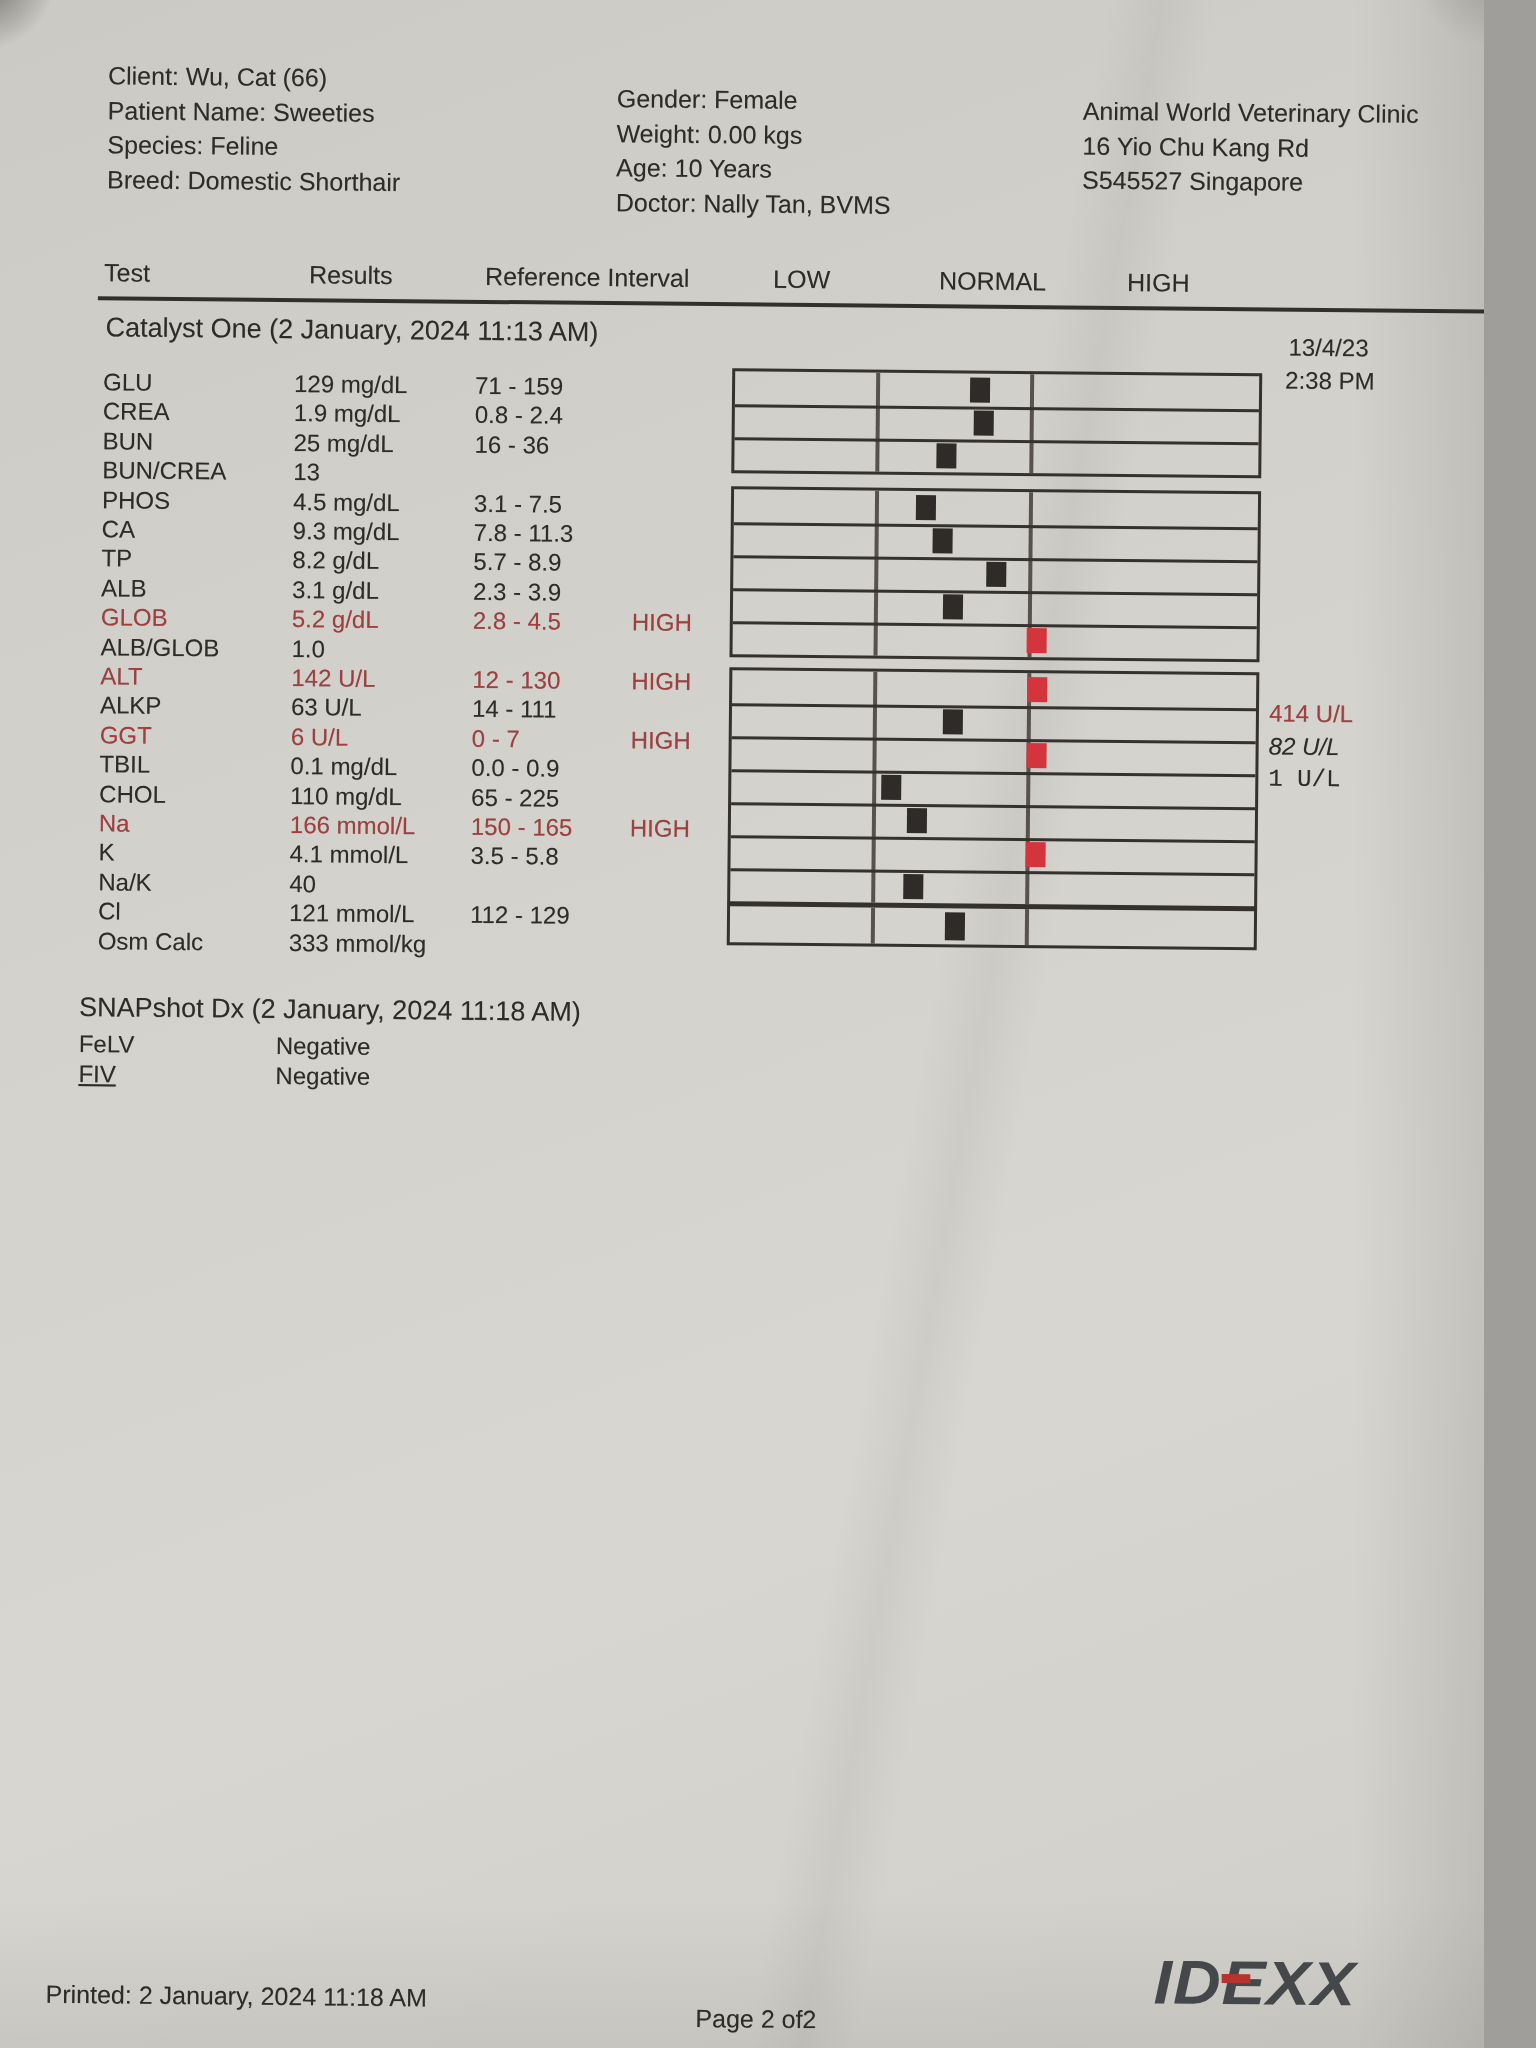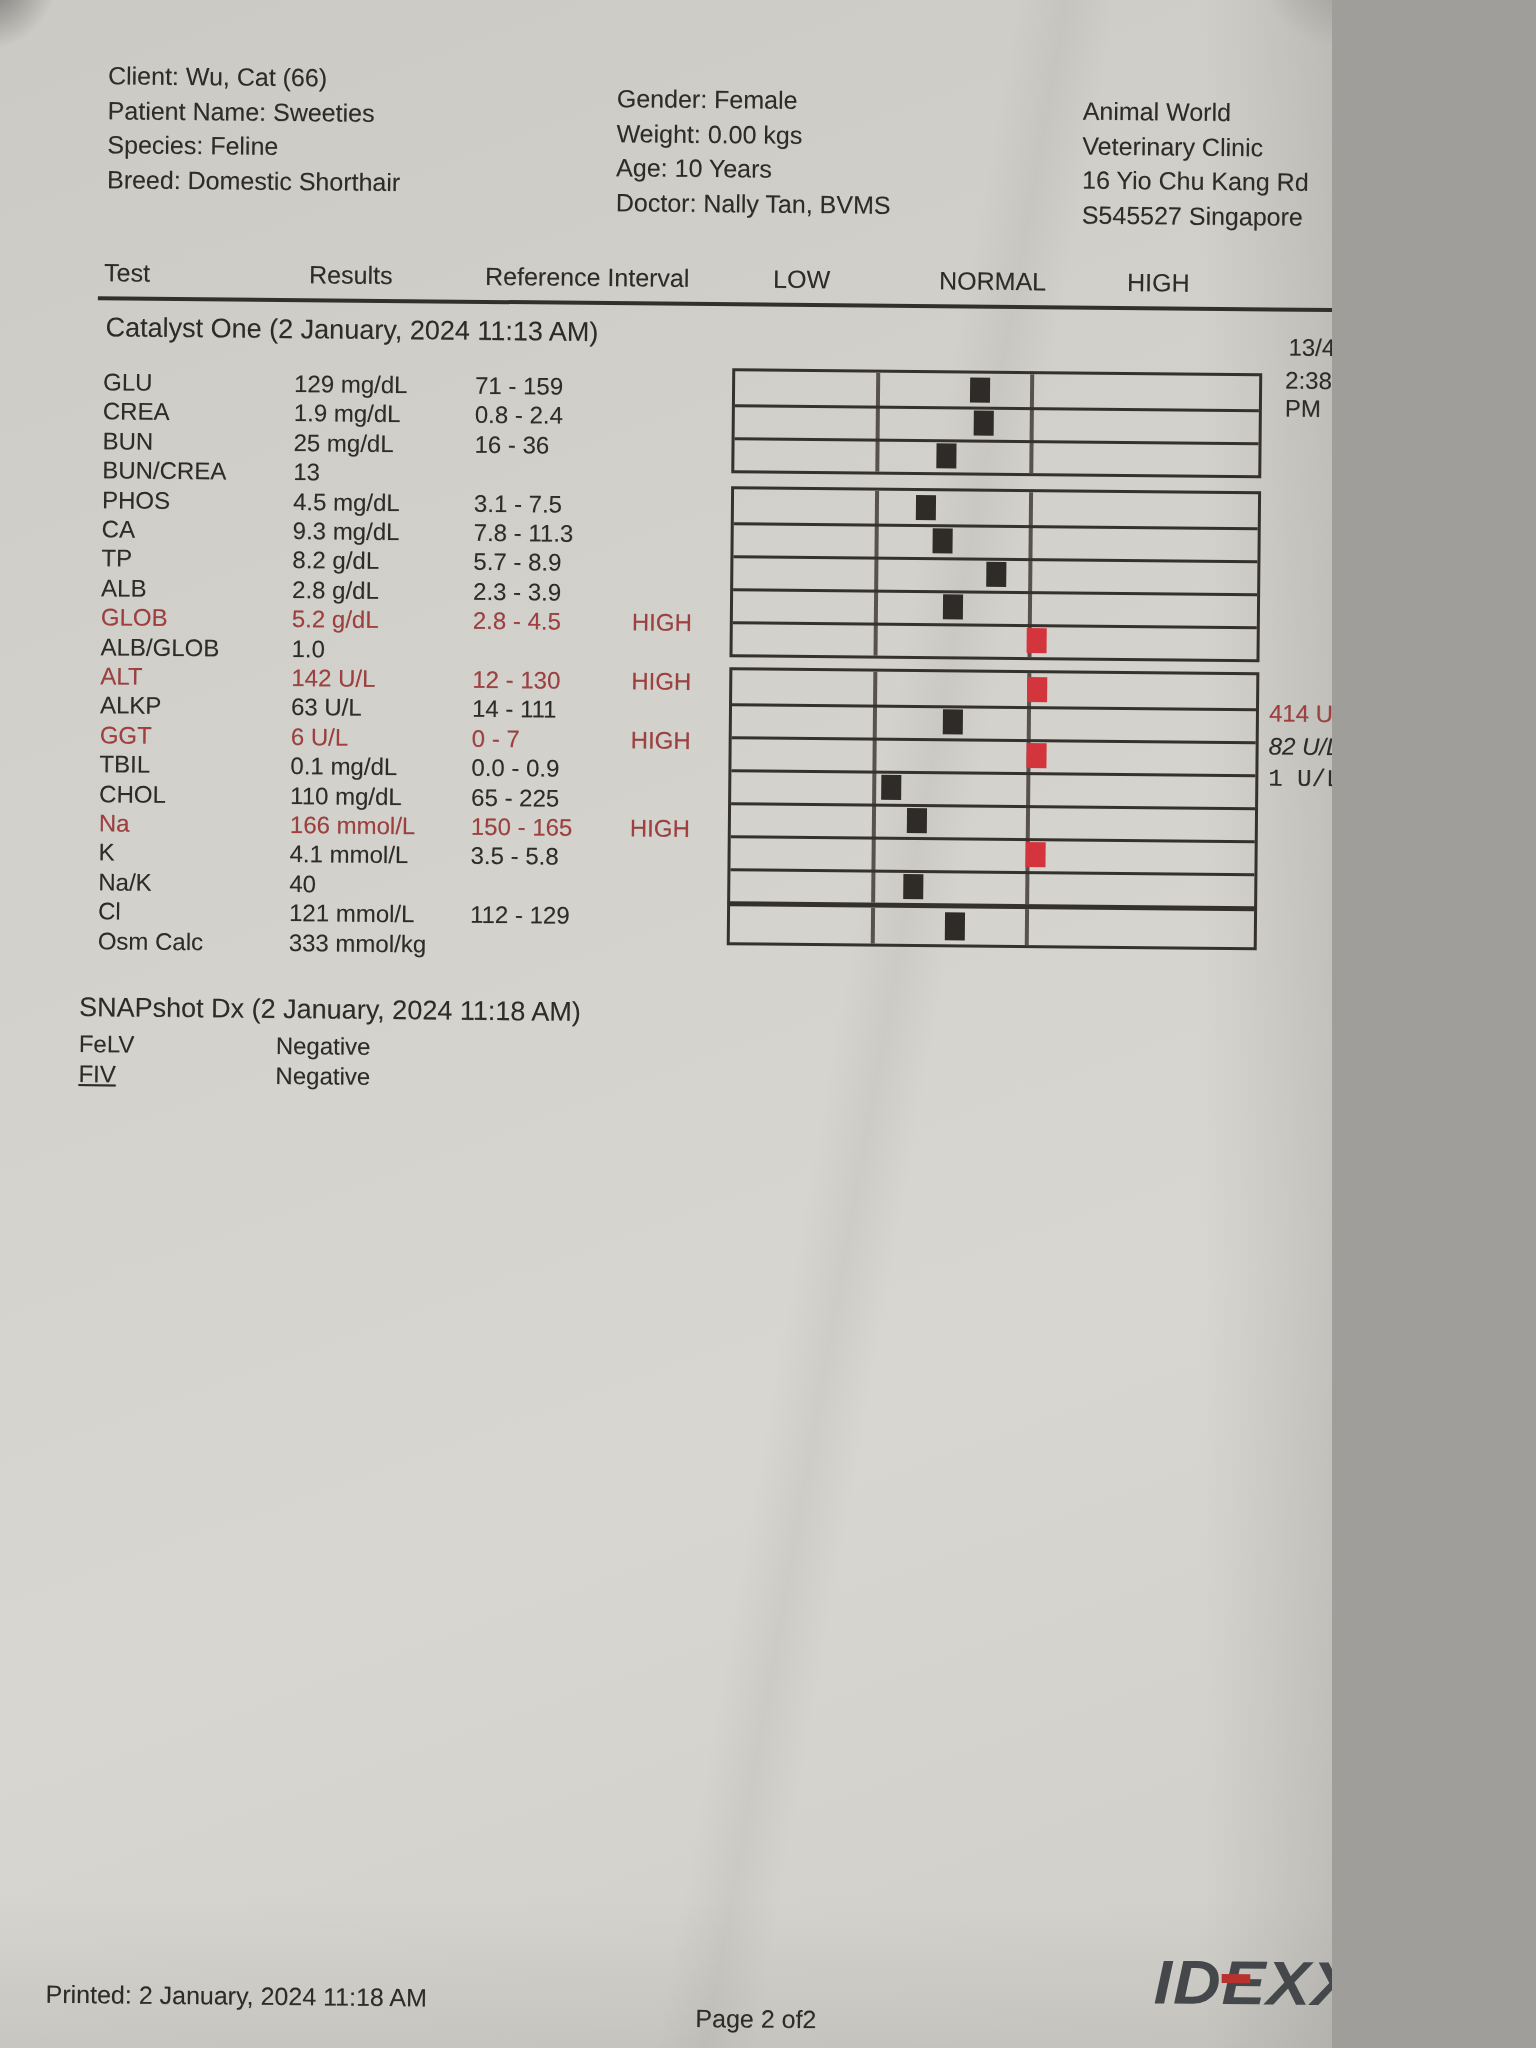--- a/index.html
+++ b/index.html
@@ -1,17 +1,17 @@
 <!DOCTYPE html>
 <html><head>
 <meta charset="utf-8">
 <style>
   html,body { margin:0; padding:0; background:#9f9e9a; }
   .photo {
-    position:relative; width:1332px; height:2048px; overflow:hidden;
+    position:relative; width:1484px; height:2048px; overflow:hidden;
     background:
       radial-gradient(circle at -1% -1%, rgba(38,38,36,0.55) 0, rgba(38,38,36,0) 70px),
       radial-gradient(circle at 101% -2%, rgba(70,70,66,0.30) 0, rgba(70,70,66,0) 90px),
       linear-gradient(to left, rgba(92,90,86,0.16), rgba(92,90,86,0) 130px),
       linear-gradient(to top, rgba(118,116,112,0.14), rgba(118,116,112,0) 150px),
       linear-gradient(100deg, rgba(0,0,0,0) 60%, rgba(0,0,0,0.045) 63%, rgba(0,0,0,0) 66%),
       linear-gradient(160deg, #cbcac5 0%, #d2d1cc 35%, #d7d6d1 68%, #d0cfca 100%);
   }
   .sheet {
     position:absolute; inset:0;
@@ -119,21 +119,21 @@
           <span class="t-result">9.3 mg/dL</span>
           <span class="t-ref">7.8 - 11.3</span>
         </div>
         <div class="trow" style="top: 544.4px;">
           <span class="t-name">TP</span>
           <span class="t-result">8.2 g/dL</span>
           <span class="t-ref">5.7 - 8.9</span>
         </div>
         <div class="trow" style="top: 573.8px;">
           <span class="t-name">ALB</span>
-          <span class="t-result">2.8 g/dL</span>
+          <span class="t-result">3.1 g/dL</span>
           <span class="t-ref">2.3 - 3.9</span>
         </div>
         <div class="trow abn" style="top: 603.2px;">
           <span class="t-name">GLOB</span>
           <span class="t-result">5.2 g/dL</span>
           <span class="t-ref">2.8 - 4.5</span>
           <span class="t-flag">HIGH</span>
         </div>
         <div class="trow" style="top: 632.6px;">
           <span class="t-name">ALB/GLOB</span>

